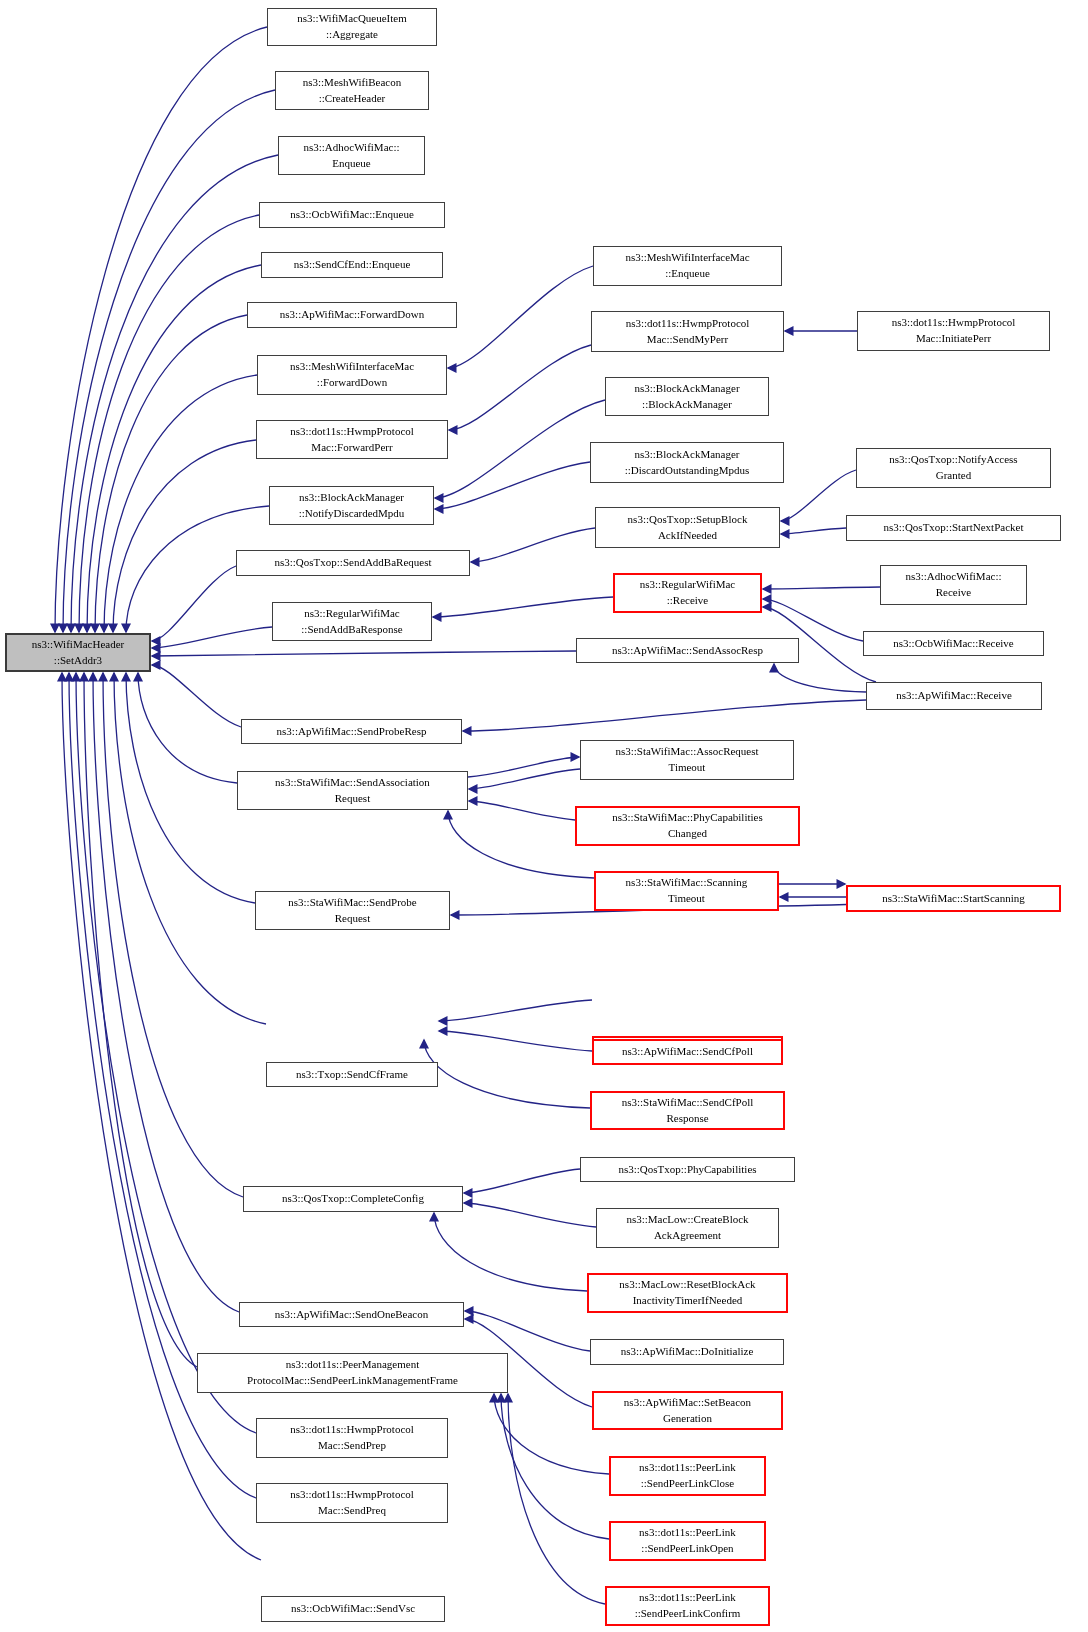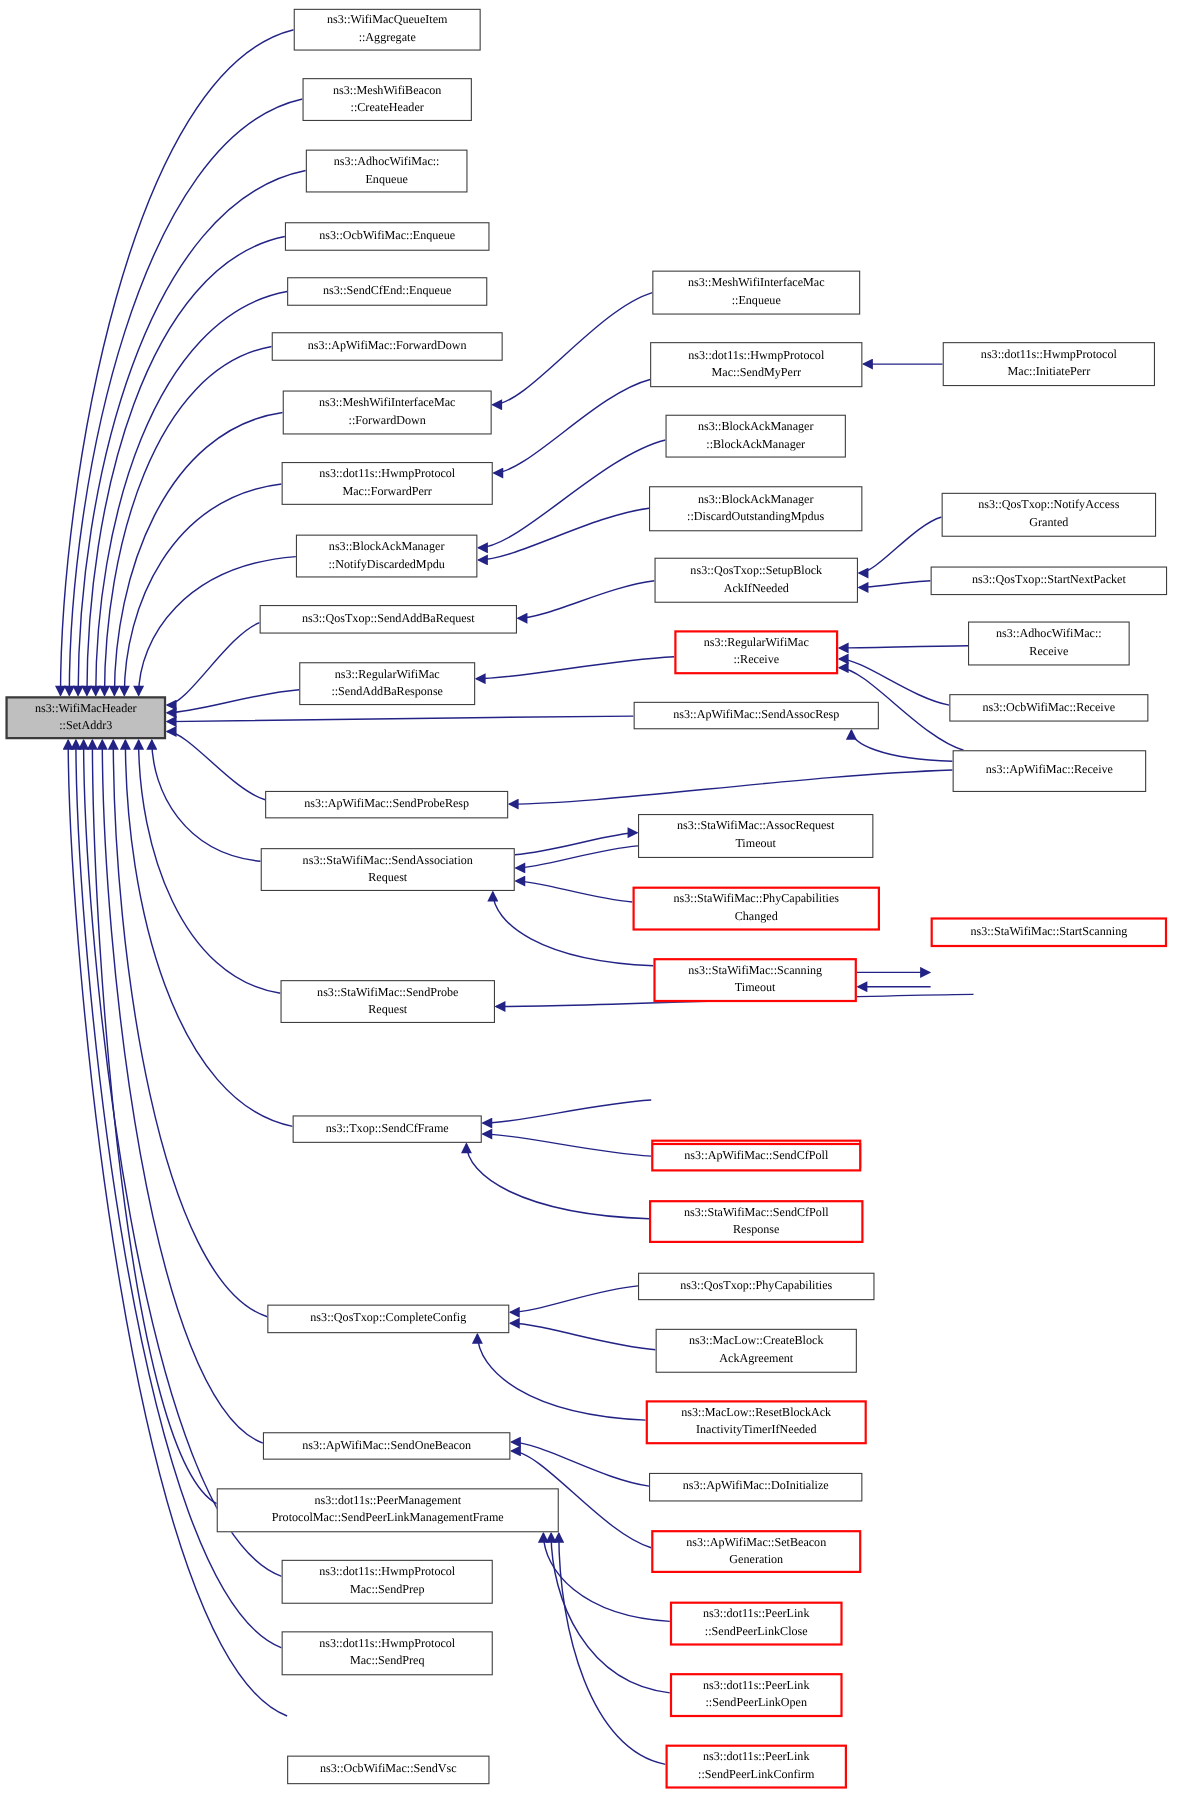--- a/index.html
+++ b/index.html
@@ -95,21 +95,21 @@
     <div class="node n" style="left: 236px; top: 550px; width: 234px; height: 26px;">ns3::QosTxop::SendAddBaRequest</div>
     <div class="node n" style="left: 272px; top: 602px; width: 160px; height: 39px;">ns3::RegularWifiMac
 ::SendAddBaResponse</div>
     <div class="node c" style="left: 5px; top: 633px; width: 146px; height: 39px;">ns3::WifiMacHeader
 ::SetAddr3</div>
     <div class="node n" style="left: 241px; top: 719px; width: 221px; height: 25px;">ns3::ApWifiMac::SendProbeResp</div>
     <div class="node n" style="left: 237px; top: 771px; width: 231px; height: 39px;">ns3::StaWifiMac::SendAssociation
 Request</div>
     <div class="node n" style="left: 255px; top: 891px; width: 195px; height: 39px;">ns3::StaWifiMac::SendProbe
 Request</div>
-    <div class="node n" style="left: 266px; top: 1014px; width: 172px; height: 25px;">ns3::Txop::SendCfFrame</div>
+    <div class="node n" style="left: 266px; top: 1062px; width: 172px; height: 25px;">ns3::Txop::SendCfFrame</div>
     <div class="node n" style="left: 243px; top: 1186px; width: 220px; height: 26px;">ns3::QosTxop::CompleteConfig</div>
     <div class="node n" style="left: 239px; top: 1302px; width: 225px; height: 25px;">ns3::ApWifiMac::SendOneBeacon</div>
     <div class="node n" style="left: 197px; top: 1353px; width: 311px; height: 40px;">ns3::dot11s::PeerManagement
 ProtocolMac::SendPeerLinkManagementFrame</div>
     <div class="node n" style="left: 256px; top: 1418px; width: 192px; height: 40px;">ns3::dot11s::HwmpProtocol
 Mac::SendPrep</div>
     <div class="node n" style="left: 256px; top: 1483px; width: 192px; height: 40px;">ns3::dot11s::HwmpProtocol
 Mac::SendPreq</div>
     <div class="node n" style="left: 261px; top: 1596px; width: 184px; height: 26px;">ns3::OcbWifiMac::SendVsc</div>
     <div class="node n" style="left: 593px; top: 246px; width: 189px; height: 40px;">ns3::MeshWifiInterfaceMac
@@ -124,21 +124,21 @@
 AckIfNeeded</div>
     <div class="node r" style="left: 613px; top: 573px; width: 149px; height: 40px;">ns3::RegularWifiMac
 ::Receive</div>
     <div class="node n" style="left: 576px; top: 638px; width: 223px; height: 25px;">ns3::ApWifiMac::SendAssocResp</div>
     <div class="node n" style="left: 580px; top: 740px; width: 214px; height: 40px;">ns3::StaWifiMac::AssocRequest
 Timeout</div>
     <div class="node r" style="left: 575px; top: 806px; width: 225px; height: 40px;">ns3::StaWifiMac::PhyCapabilities
 Changed</div>
     <div class="node r" style="left: 594px; top: 871px; width: 185px; height: 40px;">ns3::StaWifiMac::Scanning
 Timeout</div>
-    <div class="node r" style="left: 846px; top: 834px; width: 215px; height: 27px;">ns3::StaWifiMac::StartScanning</div>
+    <div class="node r" style="left: 846px; top: 885px; width: 215px; height: 27px;">ns3::StaWifiMac::StartScanning</div>
     <div class="node r" style="left: 592px; top: 988px; width: 191px; height: 26px; margin-top: 48px;">ns3::ApWifiMac::SendCfEnd</div>
     <div class="node r" style="left: 592px; top: 1039px; width: 191px; height: 26px;">ns3::ApWifiMac::SendCfPoll</div>
     <div class="node r" style="left: 590px; top: 1091px; width: 195px; height: 39px;">ns3::StaWifiMac::SendCfPoll
 Response</div>
     <div class="node n" style="left: 580px; top: 1157px; width: 215px; height: 25px;">ns3::QosTxop::PhyCapabilities</div>
     <div class="node n" style="left: 596px; top: 1208px; width: 183px; height: 40px;">ns3::MacLow::CreateBlock
 AckAgreement</div>
     <div class="node r" style="left: 587px; top: 1273px; width: 201px; height: 40px;">ns3::MacLow::ResetBlockAck
 InactivityTimerIfNeeded</div>
     <div class="node n" style="left: 590px; top: 1339px; width: 194px; height: 26px;">ns3::ApWifiMac::DoInitialize</div>
@@ -151,14 +151,14 @@
     <div class="node r" style="left: 605px; top: 1586px; width: 165px; height: 40px;">ns3::dot11s::PeerLink
 ::SendPeerLinkConfirm</div>
     <div class="node n" style="left: 857px; top: 311px; width: 193px; height: 40px;">ns3::dot11s::HwmpProtocol
 Mac::InitiatePerr</div>
     <div class="node n" style="left: 856px; top: 448px; width: 195px; height: 40px;">ns3::QosTxop::NotifyAccess
 Granted</div>
     <div class="node n" style="left: 846px; top: 515px; width: 215px; height: 26px;">ns3::QosTxop::StartNextPacket</div>
     <div class="node n" style="left: 880px; top: 565px; width: 147px; height: 40px;">ns3::AdhocWifiMac::
 Receive</div>
     <div class="node n" style="left: 863px; top: 631px; width: 181px; height: 25px;">ns3::OcbWifiMac::Receive</div>
-    <div class="node n" style="left: 866px; top: 682px; width: 176px; height: 38px;">ns3::ApWifiMac::Receive</div>
+    <div class="node n" style="left: 866px; top: 682px; width: 176px; height: 28px;">ns3::ApWifiMac::Receive</div>
   </div>
 
 </body></html>

